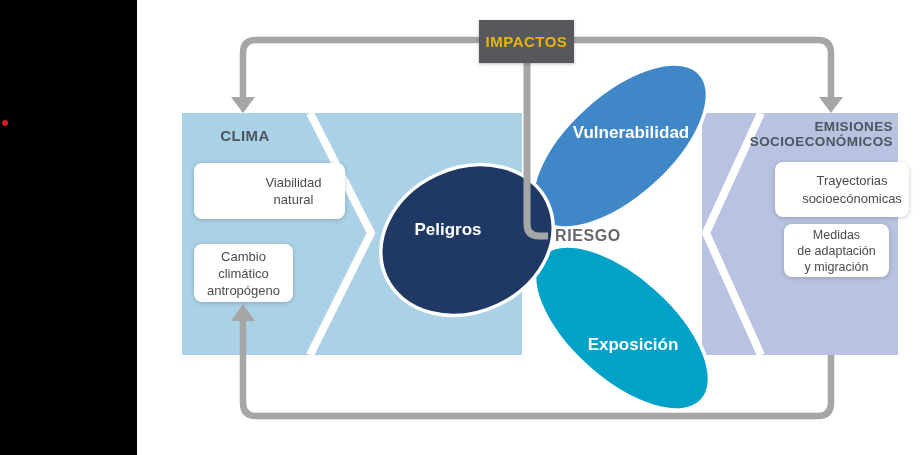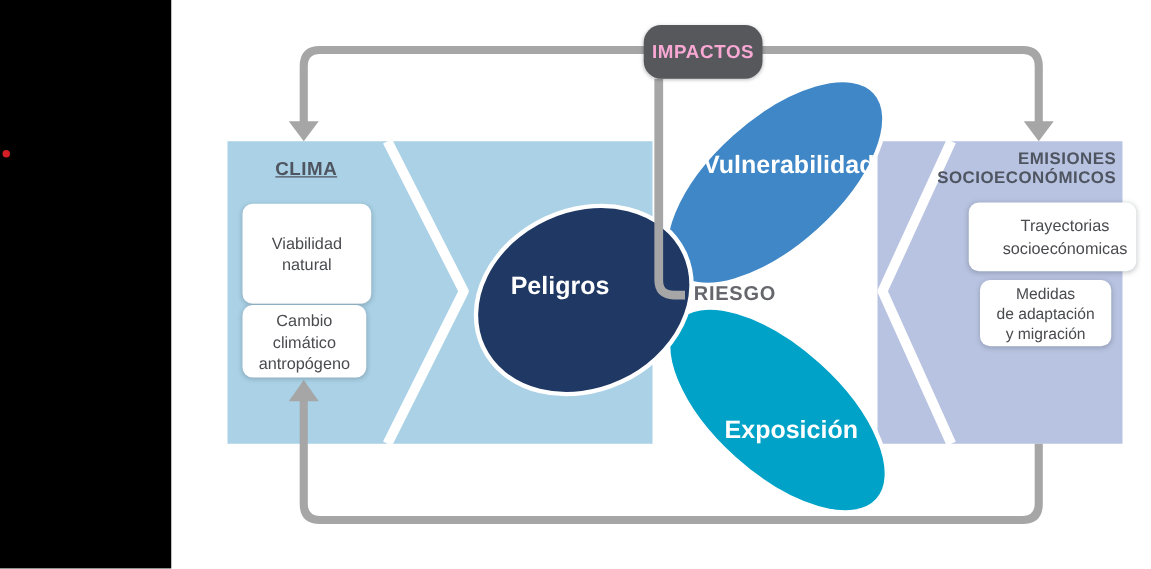--- a/index.html
+++ b/index.html
@@ -8,49 +8,49 @@
     font-family:"Liberation Sans", sans-serif; overflow:hidden;
   }
   .abs { position:absolute; }
 
   .blackbar { left:0; top:0; width:137px; height:455px; background:#000000; }
   .reddot { left:2px; top:120px; width:6px; height:6px; border-radius:50%; background:var(--dot_red,#d51f26); }
 
   svg.diagram { position:absolute; left:0; top:0; }
 
   .darkbox {
-    position:absolute; background:var(--dark_box,#57585c); color:#f9a8d4;
-    border-radius:14px; display:flex; align-items:center; justify-content:center;
-    font-weight:bold; text-align:center; box-shadow:0 1px 3px rgba(0,0,0,.25);margin-left:36px;
+    position:absolute; background:var(--dark_box,#57585c); color:#eab308;
+    border-radius:0; display:flex; align-items:center; justify-content:center;
+    font-weight:bold; text-align:center; box-shadow:0 1px 3px rgba(0,0,0,.25);
   }
   .impactos { left:479px; top:20px; width:95px; height:43px; font-size:15px; letter-spacing:.5px; }
   .emisiones { left:341px; top:388px; width:185px; height:59px; font-size:15px; line-height:21px; white-space:pre-line; }
 
   .panel-title {
     position:absolute; font-weight:bold; color:var(--header_text,#4e5560); letter-spacing:.4px;
   }
-  .clima-title { left:182px; top:127px; width:126px; text-align:center; font-size:15px;text-decoration:underline; }
+  .clima-title { left:182px; top:127px; width:126px; text-align:center; font-size:15px; }
   .procesos-title { right:28px; top:119px; width:190px; text-align:right; font-size:13.5px; line-height:15px; white-space:pre-line; }
 
   .card {
     position:absolute; background:#ffffff; border-radius:8px;
     box-shadow:0 1px 4px rgba(50,60,70,.28);
     display:flex; align-items:center; justify-content:center;
     text-align:center; color:var(--card_text,#4a4b4f);
     font-size:13px; line-height:17px; white-space:pre-line;
   }
-  .card-viabilidad   { left:194px; top:163px; width:103px; height:80px; }
+  .card-viabilidad   { left:194px; top:163px; width:103px; height:56px;padding-left:48px; }
   .card-cambio       { left:194px; top:244px; width:99px;  height:58px; }
   .card-trayectorias { left:775px; top:162px; width:114px; height:55px; line-height:18px;padding-left:20px; }
   .card-medidas      { left:784px; top:224px; width:105px; height:53px; font-size:12.5px; line-height:16px; }
   .card-gobernanza   { left:784px; top:284px; width:105px; height:57px; }
 
   .vlabel {
     position:absolute; transform:translate(-50%,-50%);
-    color:#ffffff; font-weight:bold; font-size:20px; white-space:nowrap;
+    color:#ffffff; font-weight:bold; font-size:17px; white-space:nowrap;
   }
   .lbl-vulnerabilidad { left:631px; top:133px; }
   .lbl-peligros       { left:448px; top:230px; }
   .lbl-exposicion     { left:633px; top:345px; }
 
   .riesgo {
     position:absolute; left:555px; top:236px; transform:translateY(-50%);
     color:var(--riesgo_text,#65676c); font-weight:bold; font-size:16px; letter-spacing:.6px; white-space:nowrap;
   }
 </style>

